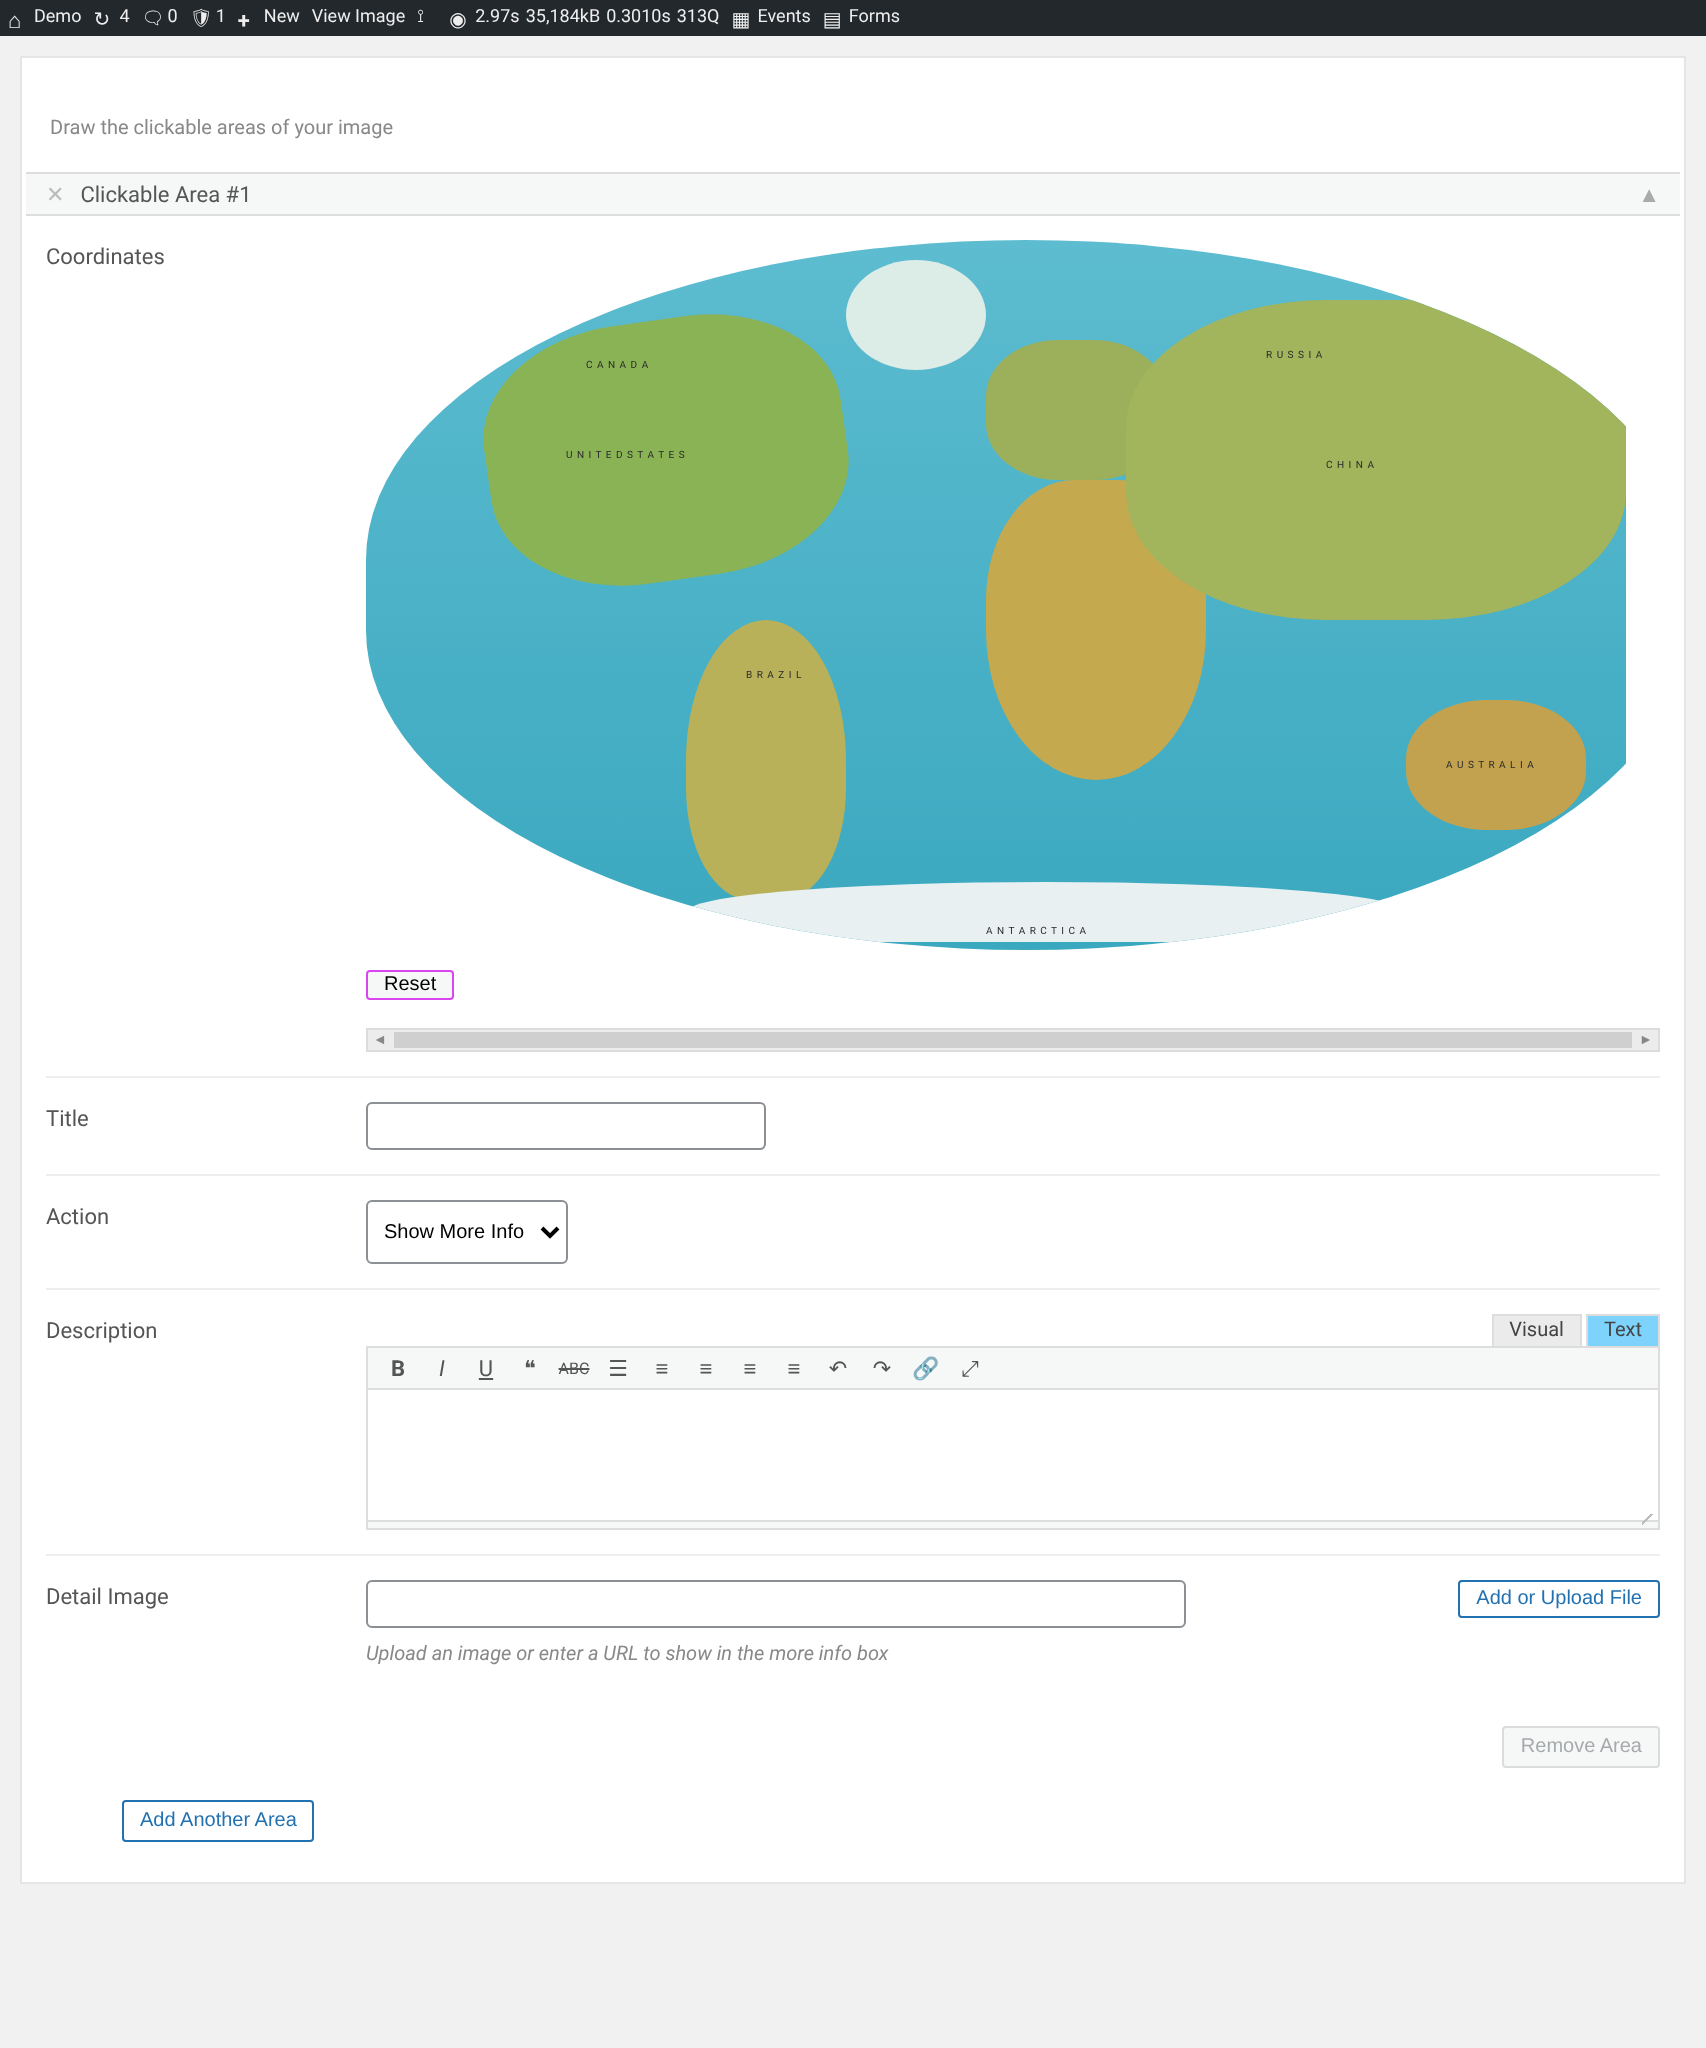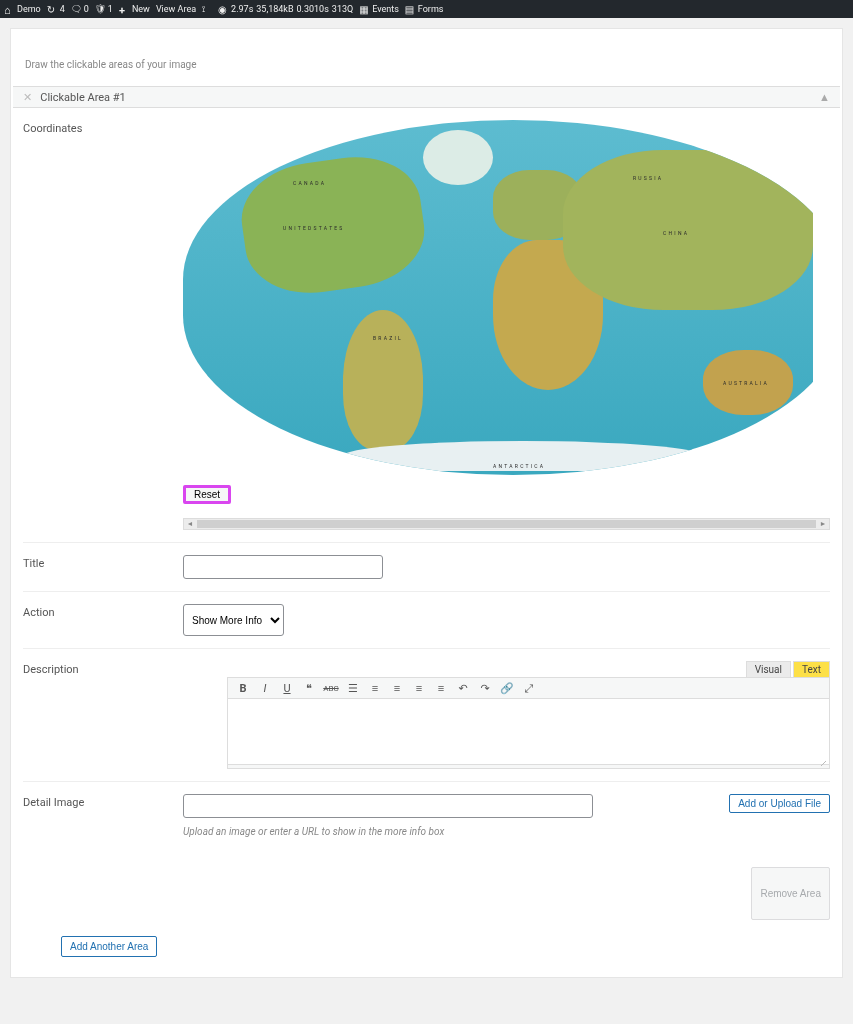--- a/index.html
+++ b/index.html
@@ -40,46 +40,46 @@
   .na  { left: 60px;  top: 40px;  width: 180px; height: 130px; background: #8ab356; transform: rotate(-8deg); }
   .sa  { left: 160px; top: 190px; width: 80px;  height: 140px; background: #b8b15a; border-radius: 50% 50% 40% 40%; }
   .eu  { left: 310px; top: 50px;  width: 90px;  height: 70px;  background: #9cb05b; }
   .af  { left: 310px; top: 120px; width: 110px; height: 150px; background: #c4a94f; border-radius: 40% 40% 50% 50%; }
   .as  { left: 380px; top: 30px;  width: 250px; height: 160px; background: #a2b45c; border-radius: 40%; }
   .au  { left: 520px; top: 230px; width: 90px;  height: 65px;  background: #c2a24e; border-radius: 45%; }
   .ant { left: 160px; bottom: 4px; width: 360px; height: 30px;  background: #e8f0f2; border-radius: 50% 50% 0 0; }
   .gr  { left: 240px; top: 10px;  width: 70px;  height: 55px;  background: #dcece6; border-radius: 50%; }
   .map-label { position: absolute; font-size: 5px; color: #2b2b2b; letter-spacing: 0.5px; text-transform: uppercase; }
   .legend-box { position:absolute; left:12px; top:2px; font-size:4px; color:#444; line-height:1.4; }
-  .reset-btn { margin-top: 10px; font-size: 10px; padding: 1px 8px; background: #f6f7f7; border: 3px solid #d946ef; border-radius: 2px; cursor: pointer; }
+  .reset-btn { margin-top: 10px; font-size: 10px; padding: 1px 8px; background: #f6f7f7; border: 1px solid #d946ef; border-radius: 2px; cursor: pointer; }
   .hscroll { margin-top: 14px; height: 12px; background: #ececec; border: 1px solid #dcdcdc; display: flex; align-items: center; }
   .hscroll .arrow { width: 12px; text-align: center; font-size: 7px; color: #888; }
   .hscroll .thumb { flex: 1; height: 8px; background: #cfcfcf; margin: 0 1px; }
 
   .txt-input { width: 200px; height: 24px; border: 1px solid #8c8f94; border-radius: 3px; padding: 0 6px; font-size: 11px; }
   .sel { height: 32px; border: 1px solid #8c8f94; border-radius: 3px; font-size: 10px; padding: 0 4px; background: #fff; }
 
   
-  .editor-wrap { width: 100%; margin-left: 44px; }
+  .editor-wrap { width: 100%; }
   .editor-tabs { display: flex; justify-content: flex-end; gap: 2px; }
-  .ed-tab { font-size: 10px; padding: 2px 8px; border: 1px solid #ddd; border-bottom: none; background: #fde047; cursor: pointer; }
+  .ed-tab { font-size: 10px; padding: 2px 8px; border: 1px solid #ddd; border-bottom: none; background: #7dd3fc; cursor: pointer; }
   .ed-tab.active { background: #ebebeb; }
   .toolbar { border: 1px solid #ddd; background: #f6f7f7; height: 22px; display: flex; align-items: center; gap: 8px; padding: 0 8px; }
   .tb-btn { width: 14px; height: 14px; display:flex; align-items:center; justify-content:center; font-size: 11px; color:#555; cursor:pointer; }
   .ed-area { width: 100%; height: 66px; border: 1px solid #ddd; border-top: none; background: #fff; resize: vertical; }
   .ed-resize { height: 4px; border: 1px solid #ddd; border-top: none; background: #f6f7f7; position: relative; }
   .ed-resize::after { content:""; position:absolute; right:2px; bottom:1px; width:6px; height:6px; background:
     linear-gradient(135deg, transparent 3px, #bbb 3px, #bbb 4px, transparent 4px); }
 
   .detail-row .txt-input { width: 410px; }
   .btn-outline-blue { float: right; font-size: 10px; color: #2271b1; border: 1px solid #2271b1; background: #fff; padding: 3px 8px; border-radius: 2px; cursor: pointer; }
   .helper-text { display:block; margin-top: 8px; font-size: 10px; font-style: italic; color: #888; }
 
   .row-right { display:flex; justify-content:flex-end; padding: 14px 12px 2px 12px; }
-  .btn-disabled { font-size: 10px; color: #a7aaad; background: #f6f7f7; border: 1px solid #dcdcde; padding: 20px 8px; border-radius: 2px; cursor: default; }
+  .btn-disabled { font-size: 10px; color: #a7aaad; background: #f6f7f7; border: 1px solid #dcdcde; padding: 4px 8px; border-radius: 2px; cursor: default; }
 
   .add-area-row { padding: 14px 2px 0 2px; margin-left: 48px; }
   .btn-outline-blue2 { font-size: 10px; color: #2271b1; border: 1px solid #2271b1; background: #fff; padding: 4px 8px; border-radius: 2px; cursor: pointer; }
 </style>
 </head>
 <body>
 
 <div id="adminbar">
   <span class="ab-item">
     <span class="dashicon di-home"></span>
@@ -95,21 +95,21 @@
   </span>
   <span class="ab-item">
     <span class="dashicon di-shield"></span>
     <span>1</span>
   </span>
   <span class="ab-item">
     <span class="dashicon di-plus"></span>
     <span>New</span>
   </span>
   <span class="ab-item">
-    <span>View Area</span>
+    <span>View Image</span>
   </span>
   <span class="ab-item">
     <span class="dashicon">⟟</span>
   </span>
   <span class="ab-item">
     <span class="dashicon di-gauge"></span>
     <span>2.97s</span>
     <span>35,184kB</span>
     <span>0.3010s</span>
     <span>313Q</span>

